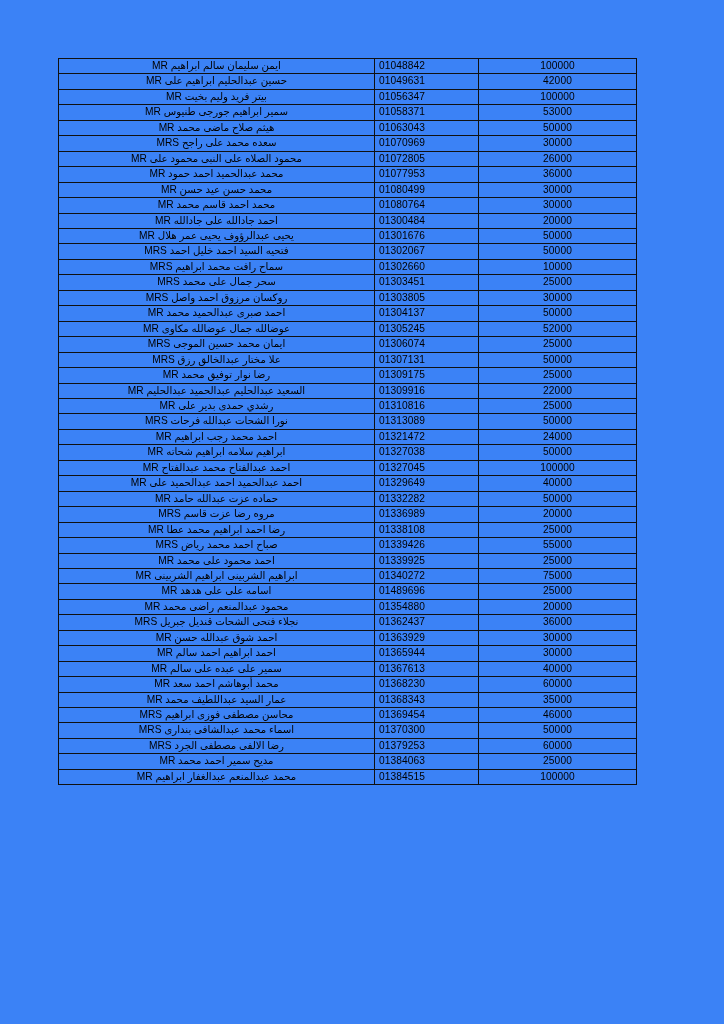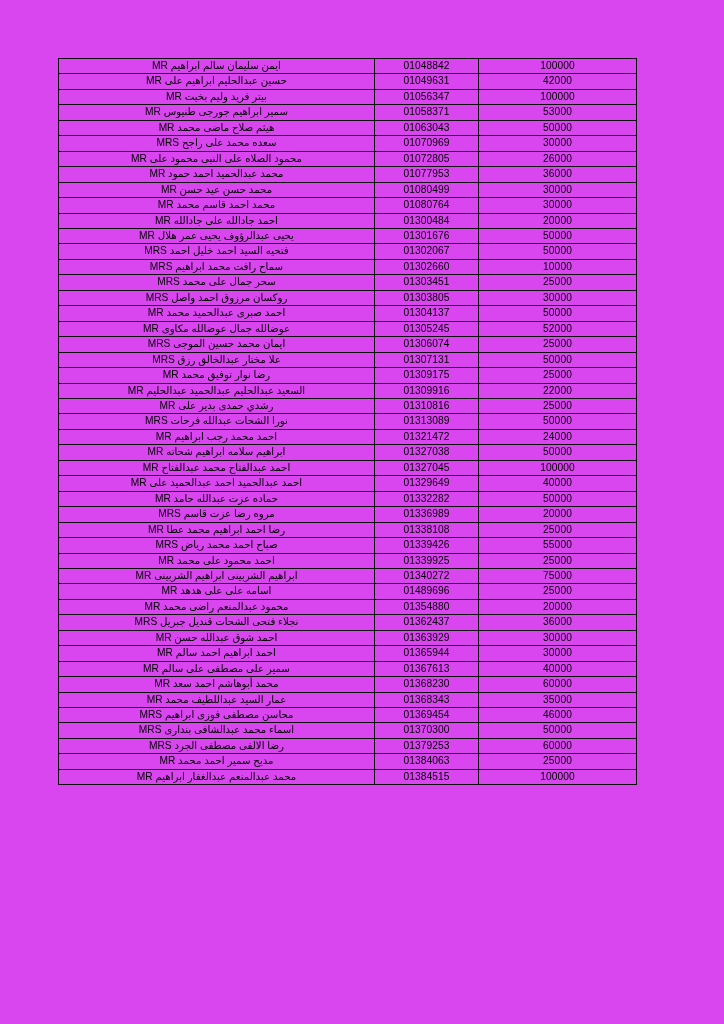--- a/index.html
+++ b/index.html
@@ -11,21 +11,21 @@
     width: 724px;
     height: 1024px;
     font-family: "Liberation Sans", "DejaVu Sans", sans-serif;
     color: #000000;
     overflow: hidden;
   }
   .page {
     position: relative;
     width: 724px;
     height: 1024px;
-    background: #d946ef;
+    background: #3b82f6;
   }
   .table-wrap {
     position: absolute;
     left: 58px;
     top: 58px;
     width: 578px;
   }
   table.data-table {
     border-collapse: collapse;
     table-layout: fixed;
@@ -45,21 +45,21 @@
     white-space: nowrap;
     overflow: hidden;
   }
   td.cell-name {
     text-align: center;
     direction: rtl;
     unicode-bidi: isolate;
     font-size: 10.4px;
   }
   td.cell-code {
-    text-align: center;
+    text-align: left;
     direction: ltr;
     font-size: 10.6px;
     letter-spacing: 0.1px;
   }
   td.cell-amount {
     text-align: center;
     direction: ltr;
     font-size: 10.6px;
     letter-spacing: 0.1px;
   }
@@ -265,21 +265,21 @@
             <td class="cell-name">احمد شوق عبدالله حسن MR</td>
             <td class="cell-code">01363929</td>
             <td class="cell-amount">30000</td>
           </tr>
           <tr>
             <td class="cell-name">احمد ابراهيم احمد سالم MR</td>
             <td class="cell-code">01365944</td>
             <td class="cell-amount">30000</td>
           </tr>
           <tr>
-            <td class="cell-name">سمير على مصطفى على سالم MR</td>
+            <td class="cell-name">سمير على عبده على سالم MR</td>
             <td class="cell-code">01367613</td>
             <td class="cell-amount">40000</td>
           </tr>
           <tr>
             <td class="cell-name">محمد أبوهاشم احمد سعد MR</td>
             <td class="cell-code">01368230</td>
             <td class="cell-amount">60000</td>
           </tr>
           <tr>
             <td class="cell-name">عمار السيد عبداللطيف محمد MR</td>

